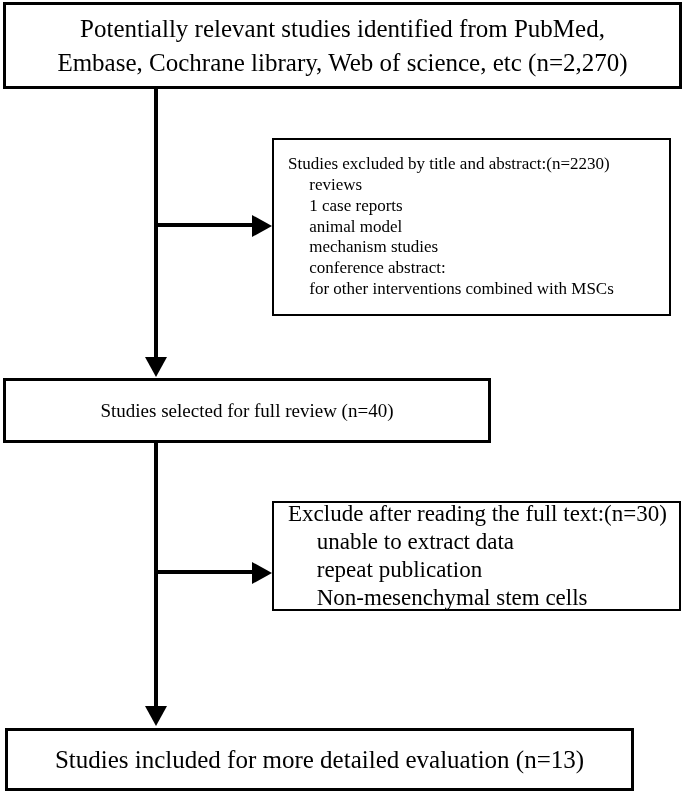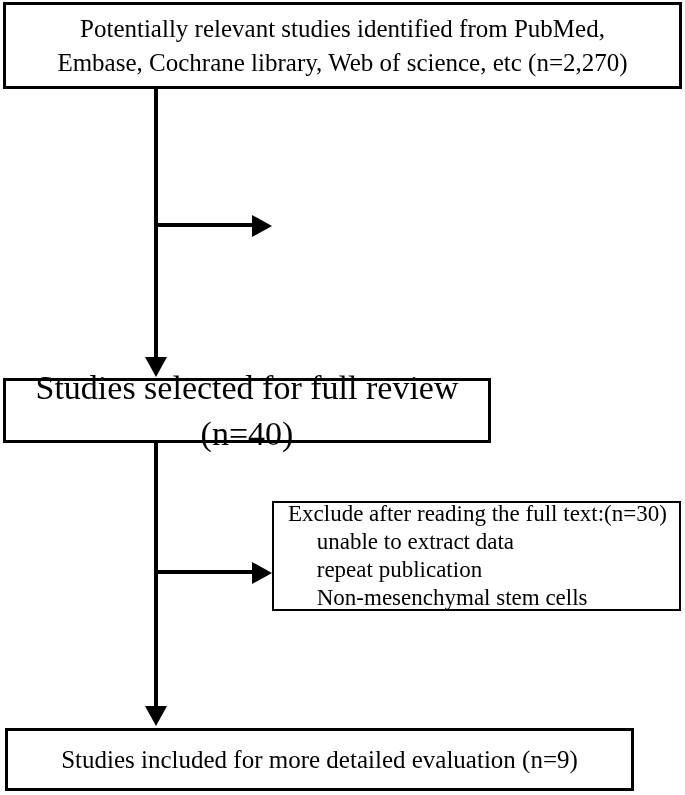--- a/index.html
+++ b/index.html
@@ -49,21 +49,21 @@
   #node-identified {
     left: 3px;  top: 2px;   width: 679px; height: 87px;
     font-size: 25px;
   }
   #node-excluded-title-abstract {
     left: 272px; top: 138px; width: 399px; height: 178px;
     font-size: 17px;
   }
   #node-selected-full-review {
     left: 3px;   top: 378px; width: 488px; height: 65px;
-    font-size: 34px;
+    font-size: 19px;
   }
   #node-excluded-full-text {
     left: 272px; top: 501px; width: 409px; height: 110px;
     font-size: 23px;
   }
   #node-included-final {
     left: 5px;   top: 728px; width: 629px; height: 63px;
     font-size: 25px;
   }
 
@@ -114,35 +114,44 @@
     <div class="box-text">Potentially relevant studies identified from PubMed,
 Embase, Cochrane library, Web of science, etc (n=2,270)</div>
   </div>
 
   <div class="vline" id="conn-v-top"></div>
   <div class="arrowhead-down" id="conn-arrow-top"></div>
 
   <div class="hline" id="conn-h-ex1"></div>
   <div class="arrowhead-right" id="conn-arrow-ex1"></div>
 
+  <div class="box thin" id="node-excluded-title-abstract">
+    <div class="box-text-left">Studies excluded by title and abstract:(n=2230)
+     reviews
+     1 case reports
+     animal model
+     mechanism studies
+     conference abstract:
+     for other interventions combined with MSCs</div>
+  </div>
 
   <div class="box" id="node-selected-full-review">
     <div class="box-text">Studies selected for full review (n=40)</div>
   </div>
 
   <div class="vline" id="conn-v-mid"></div>
   <div class="arrowhead-down" id="conn-arrow-mid"></div>
 
   <div class="hline" id="conn-h-ex2"></div>
   <div class="arrowhead-right" id="conn-arrow-ex2"></div>
 
   <div class="box thin" id="node-excluded-full-text">
     <div class="box-text-left">Exclude after reading the full text:(n=30)
      unable to extract data
      repeat publication
      Non-mesenchymal stem cells</div>
   </div>
 
   <div class="box" id="node-included-final">
-    <div class="box-text">Studies included for more detailed evaluation (n=9)</div>
+    <div class="box-text">Studies included for more detailed evaluation (n=13)</div>
   </div>
 
 </div>
 
 </body></html>

